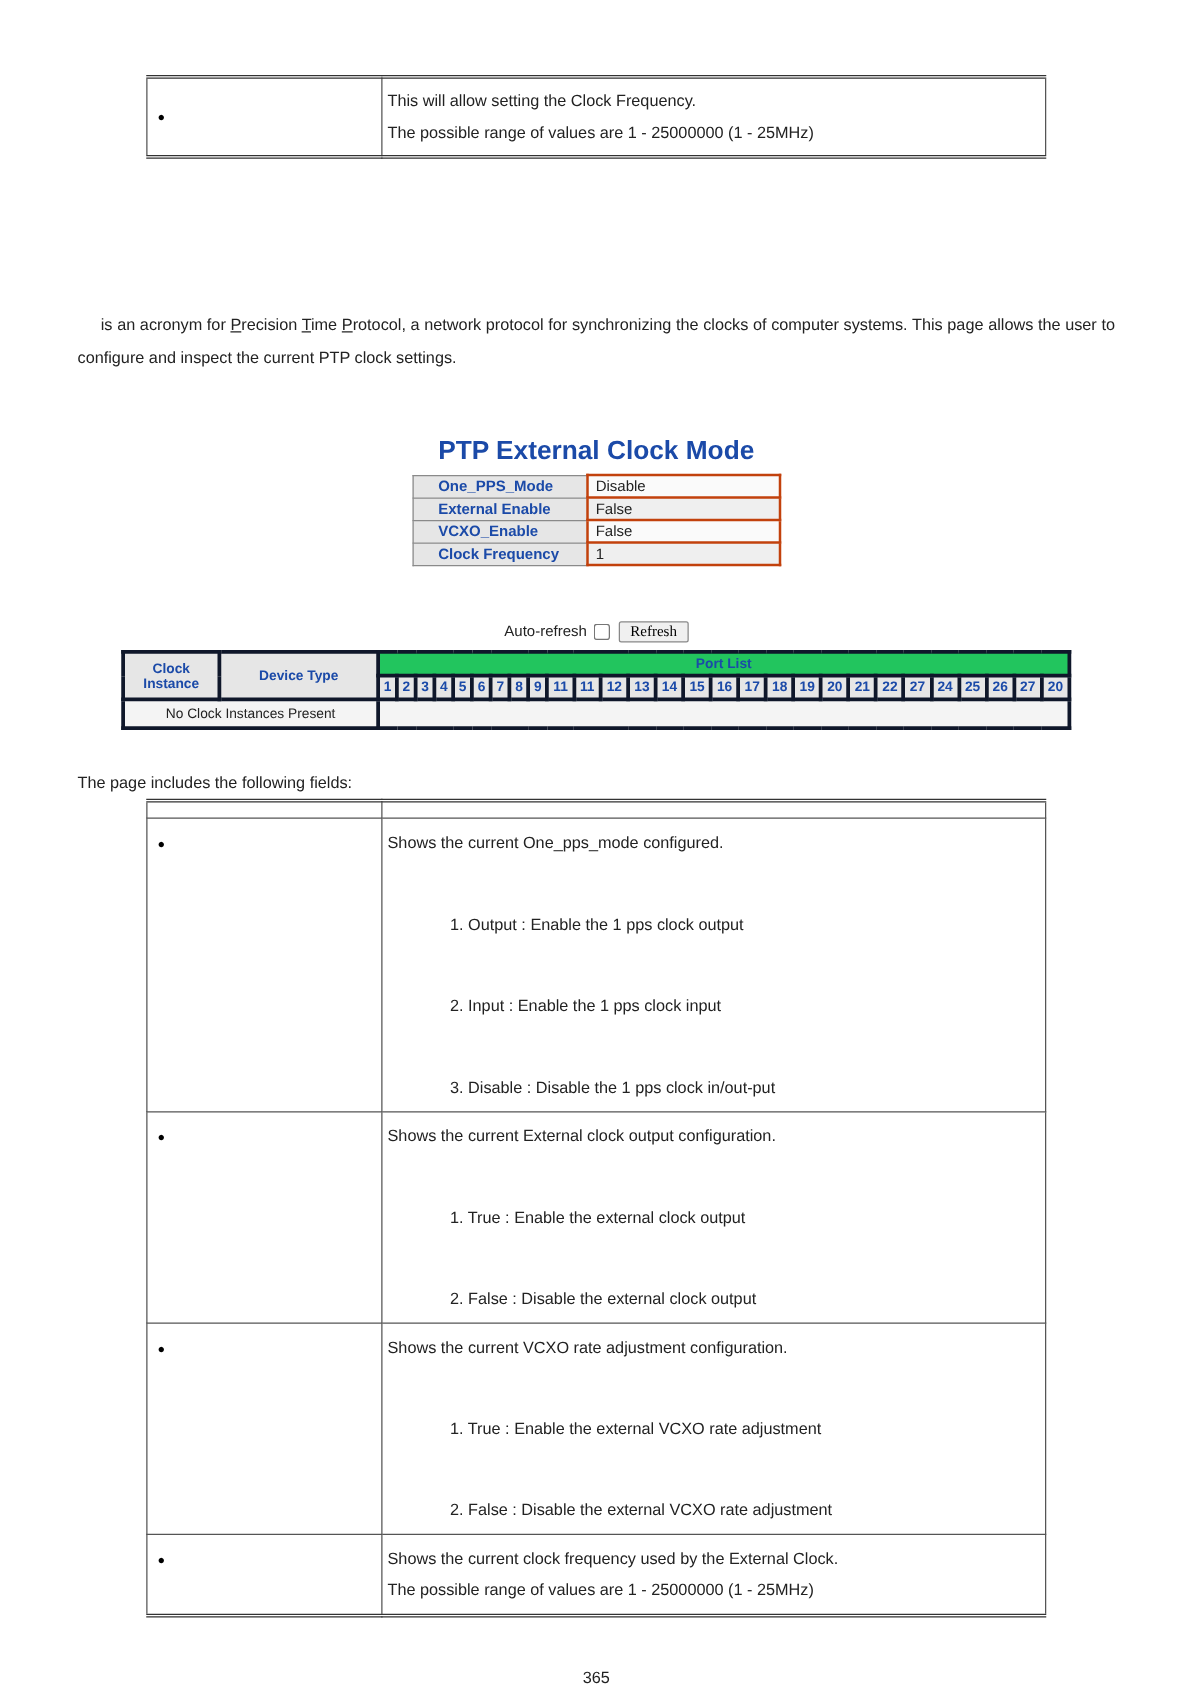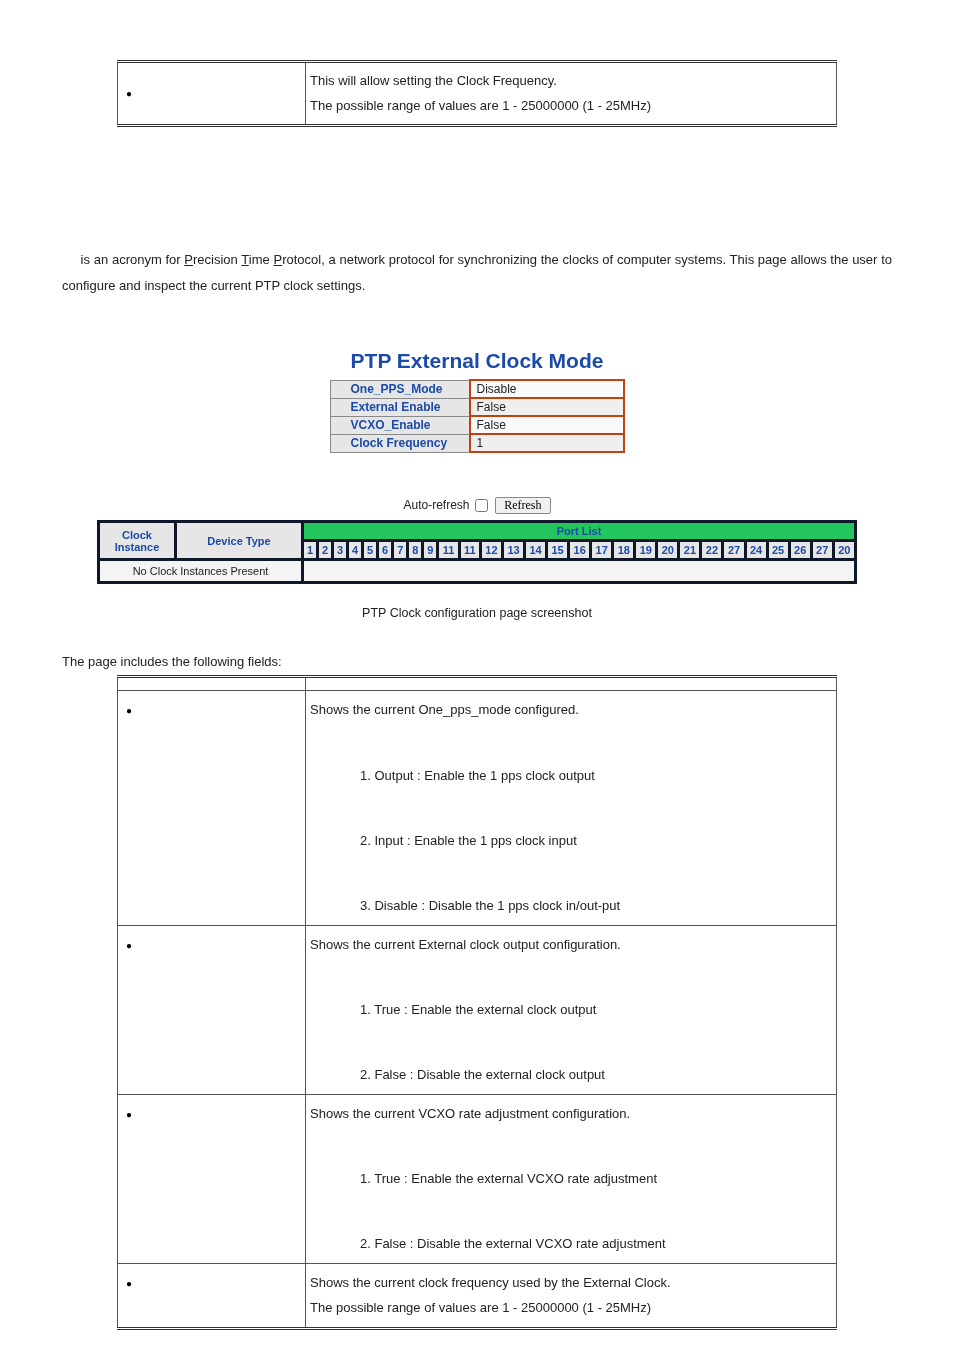--- a/index.html
+++ b/index.html
@@ -269,21 +269,20 @@
             <th>20</th>
           </tr>
       <tr>
         <td colspan="2" class="noclock">No Clock Instances Present</td>
         <td colspan="28" class="noclock"></td>
       </tr>
     </tbody>
       </table>
   </div>
 
-  <div class="caption">PTP Clock configuration page screenshot</div>
 
   <div class="page-includes">The page includes the following fields:</div>
 
   <table class="fields-table">
     <tbody>
         <tr>
       <th style="width:175px"></th>
       <th></th>
     </tr>
     </tbody>

